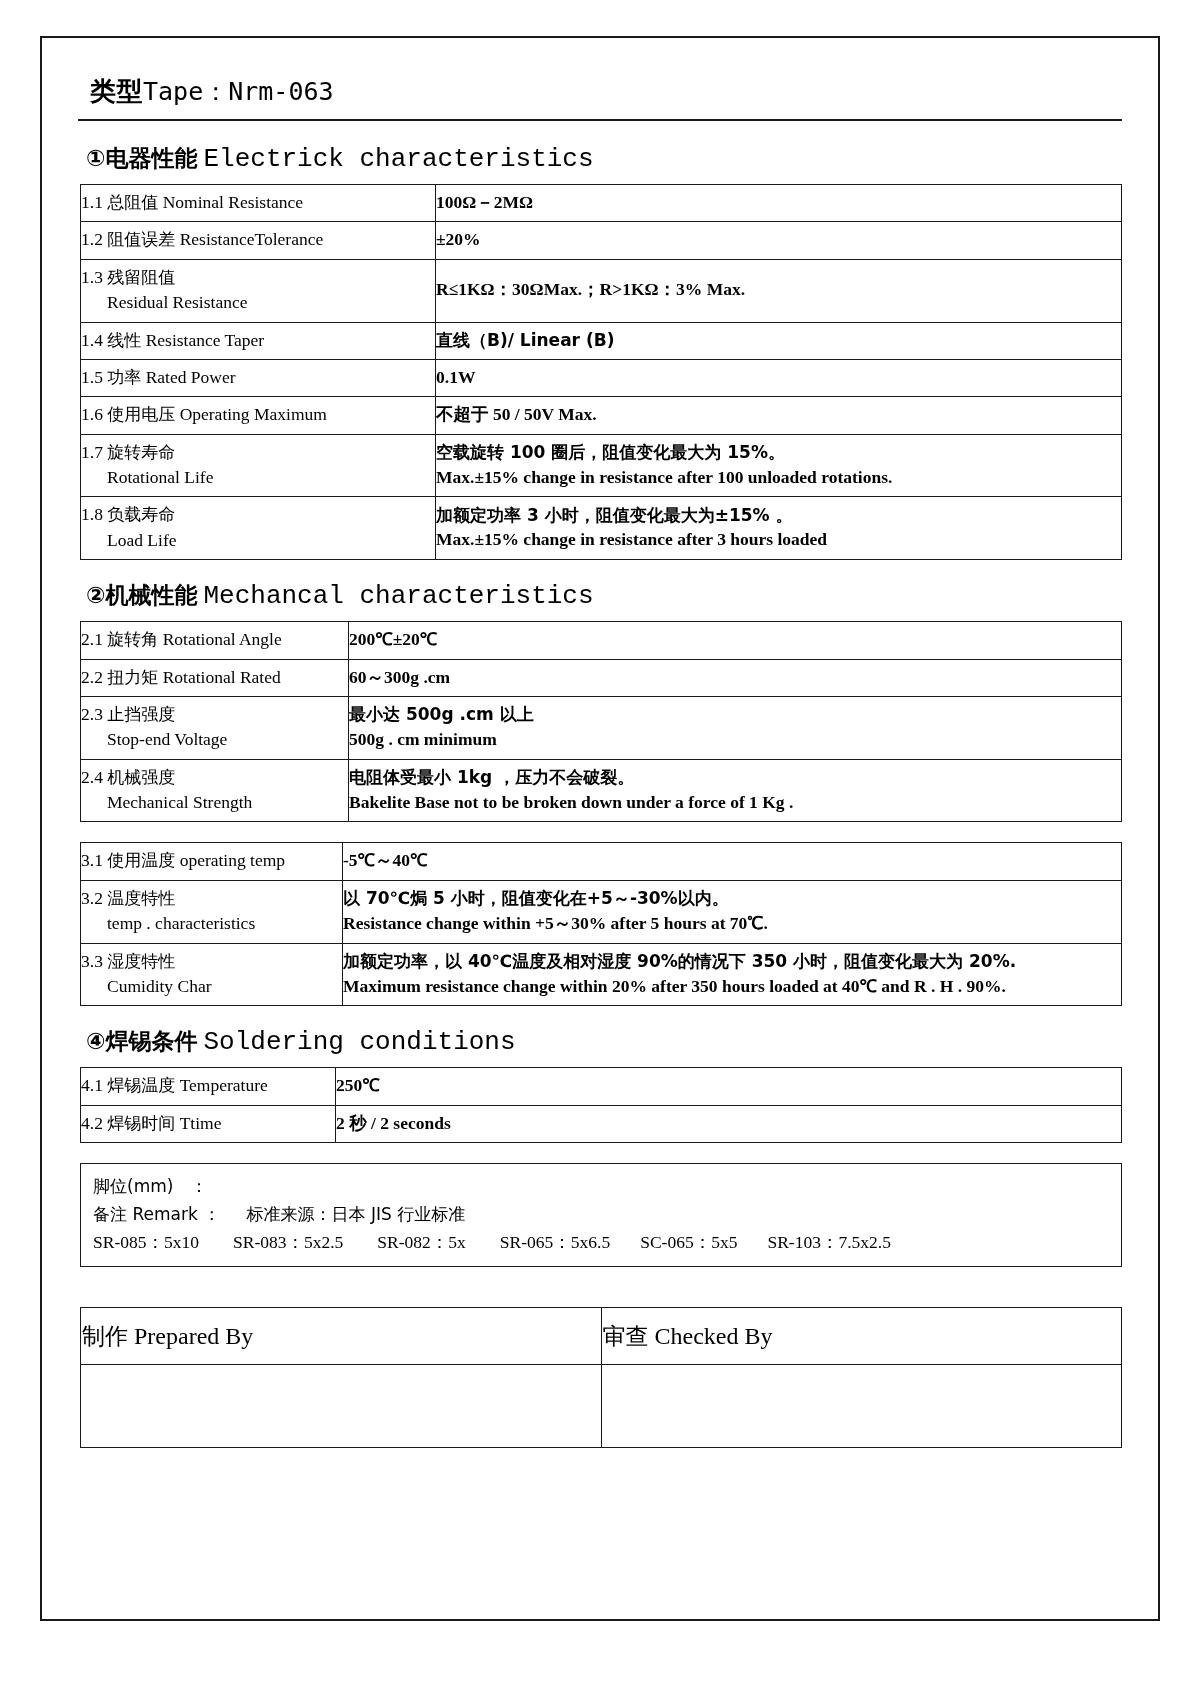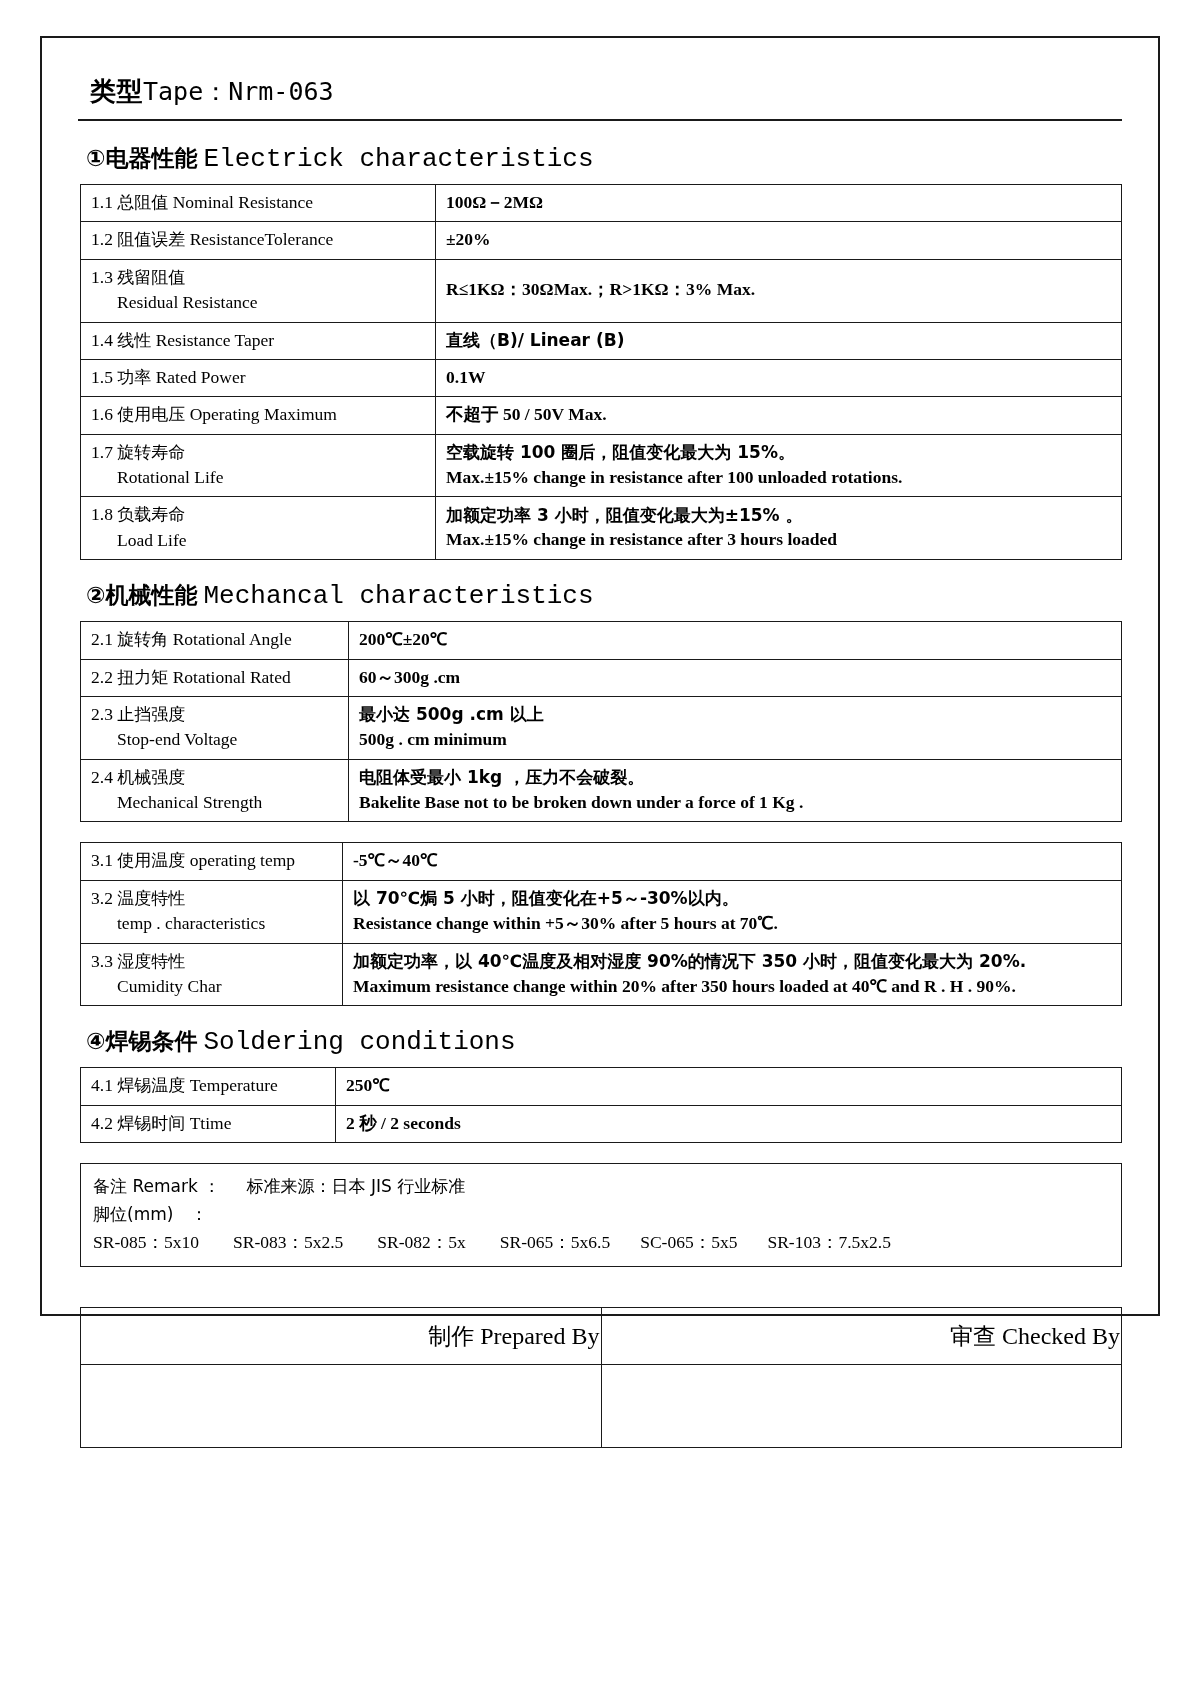--- a/index.html
+++ b/index.html
@@ -12,21 +12,21 @@
     height: 1697px;
     font-family: "Liberation Serif", serif;
     color: #000;
     position: relative;
   }
   .page {
     position: absolute;
     left: 40px;
     top: 36px;
     width: 1120px;
-    height: 1280px;
+    height: 1585px;
     border: 2px solid #1a1a1a;
     box-sizing: border-box;
     background: #fff;
   }
   .inner {
     padding: 30px 34px 0 34px;
   }
   
   .doc-title {
     font-size: 27px;
@@ -66,21 +66,21 @@
   }
   
   table.spec {
     border-collapse: collapse;
     width: 1042px;
     margin: 0 0 20px 4px;
     table-layout: fixed;
   }
   table.spec td {
     border: 1px solid #1a1a1a;
-    padding: 5px 10px 6px 10px;
+    padding: 5px 10px 6px 0;
     font-size: 17.5px;
     line-height: 1.45;
     vertical-align: middle;
   }
   table.spec td.label {
     white-space: nowrap;
   }
   .cnlabel {
     font-family: "DejaVu Sans", sans-serif;
     font-size: 17px;
@@ -115,21 +115,21 @@
   .gap2 { width: 30px; }
   
   table.sign {
     border-collapse: collapse;
     width: 1042px;
     margin: 40px 0 0 4px;
     table-layout: fixed;
   }
   table.sign td {
     border: 1px solid #1a1a1a;
-    text-align: right;
+    text-align: left;
     font-size: 24px;
     height: 54px;
   }
   table.sign td.blank {
     height: 80px;
   }
   table.sign .cn {
     font-family: "DejaVu Sans", sans-serif;
     font-size: 23px;
   }
@@ -364,25 +364,25 @@
           </td>
           <td>
             <span class="cell-line">2 秒 / 2 seconds</span>
           </td>
         </tr>
       </tbody>
     </table>
 
     <div class="remark">
       <span class="rline">
+        <span class="cnlabel">脚位(mm)　：</span>
+      </span>
+      <span class="rline">
         <span class="cnlabel">备注 Remark ：</span>
         <span class="cnlabel" style="padding-left:22px">标准来源：日本 JIS 行业标准</span>
-      </span>
-      <span class="rline">
-        <span class="cnlabel">脚位(mm)　：</span>
       </span>
       <span class="rline pin-row">
         <span>SR-085：5x10</span><span class="gap1"></span><span>SR-083：5x2.5</span><span class="gap1"></span><span>SR-082：5x</span><span class="gap1"></span><span>SR-065：5x6.5</span><span class="gap2"></span><span>SC-065：5x5</span><span class="gap2"></span><span>SR-103：7.5x2.5</span>
       </span>
     </div>
 
     <table class="sign">
       <colgroup>
           <col style="width:50%">
           <col style="width:50%">

